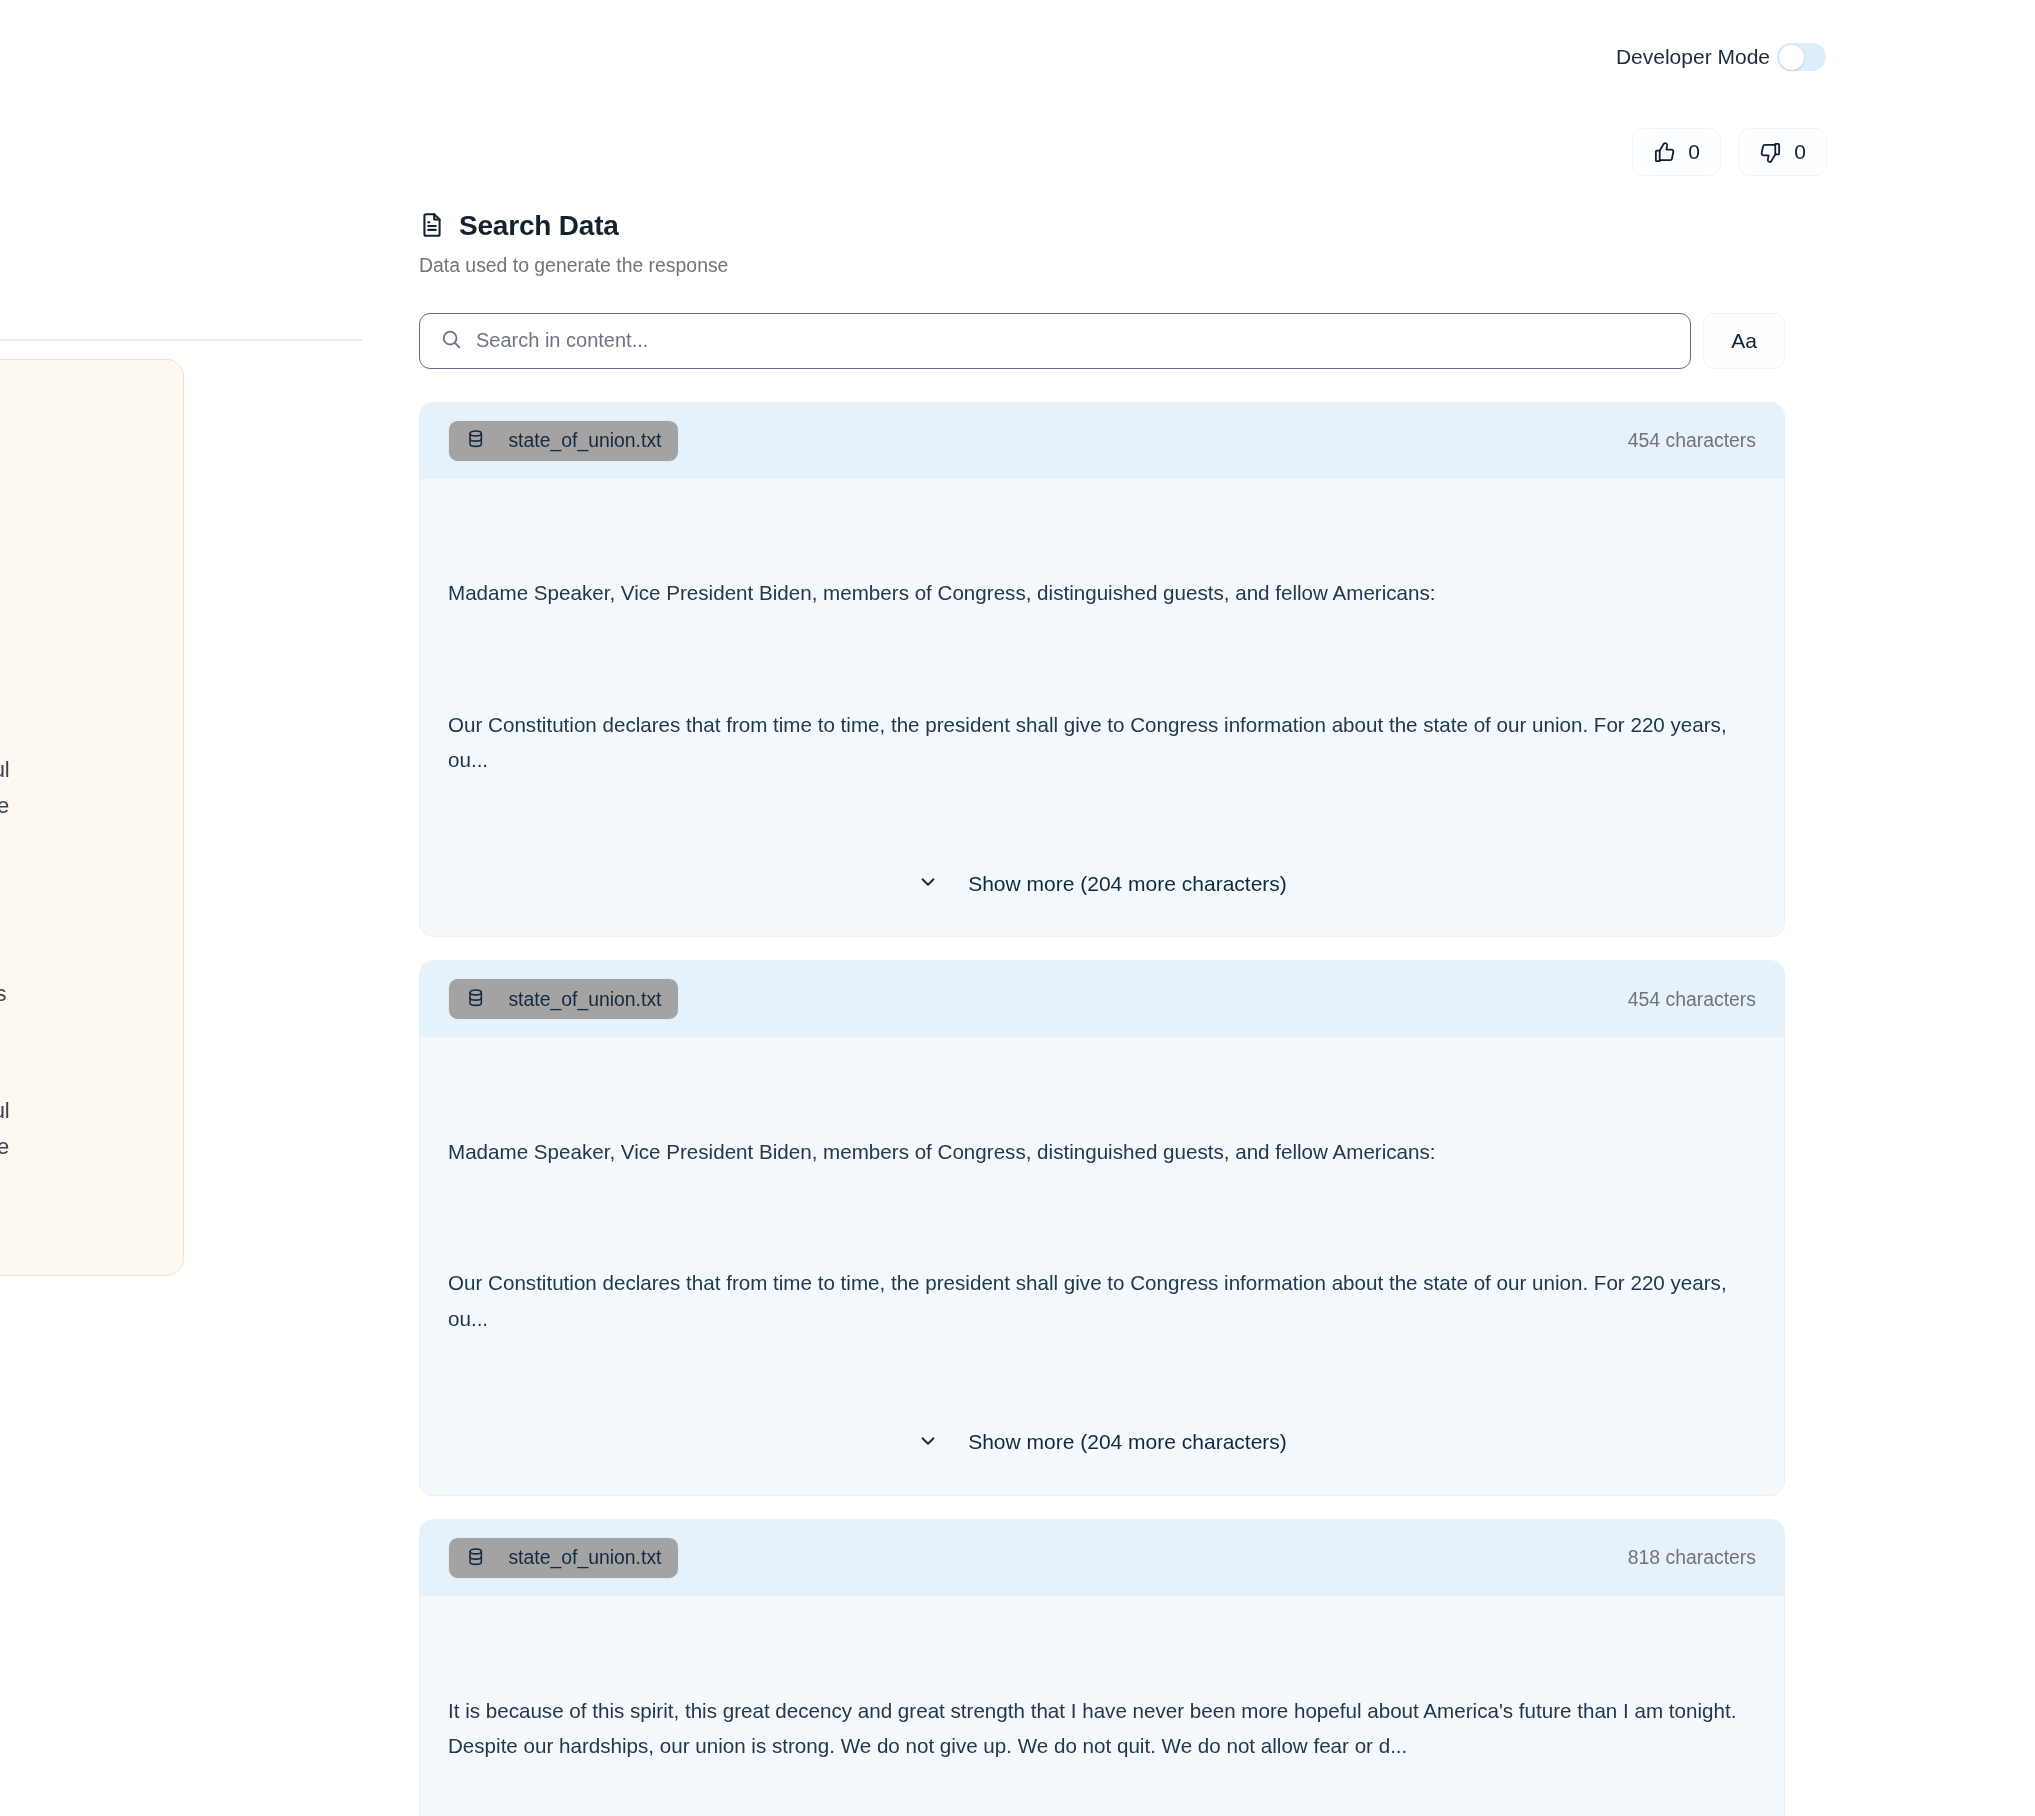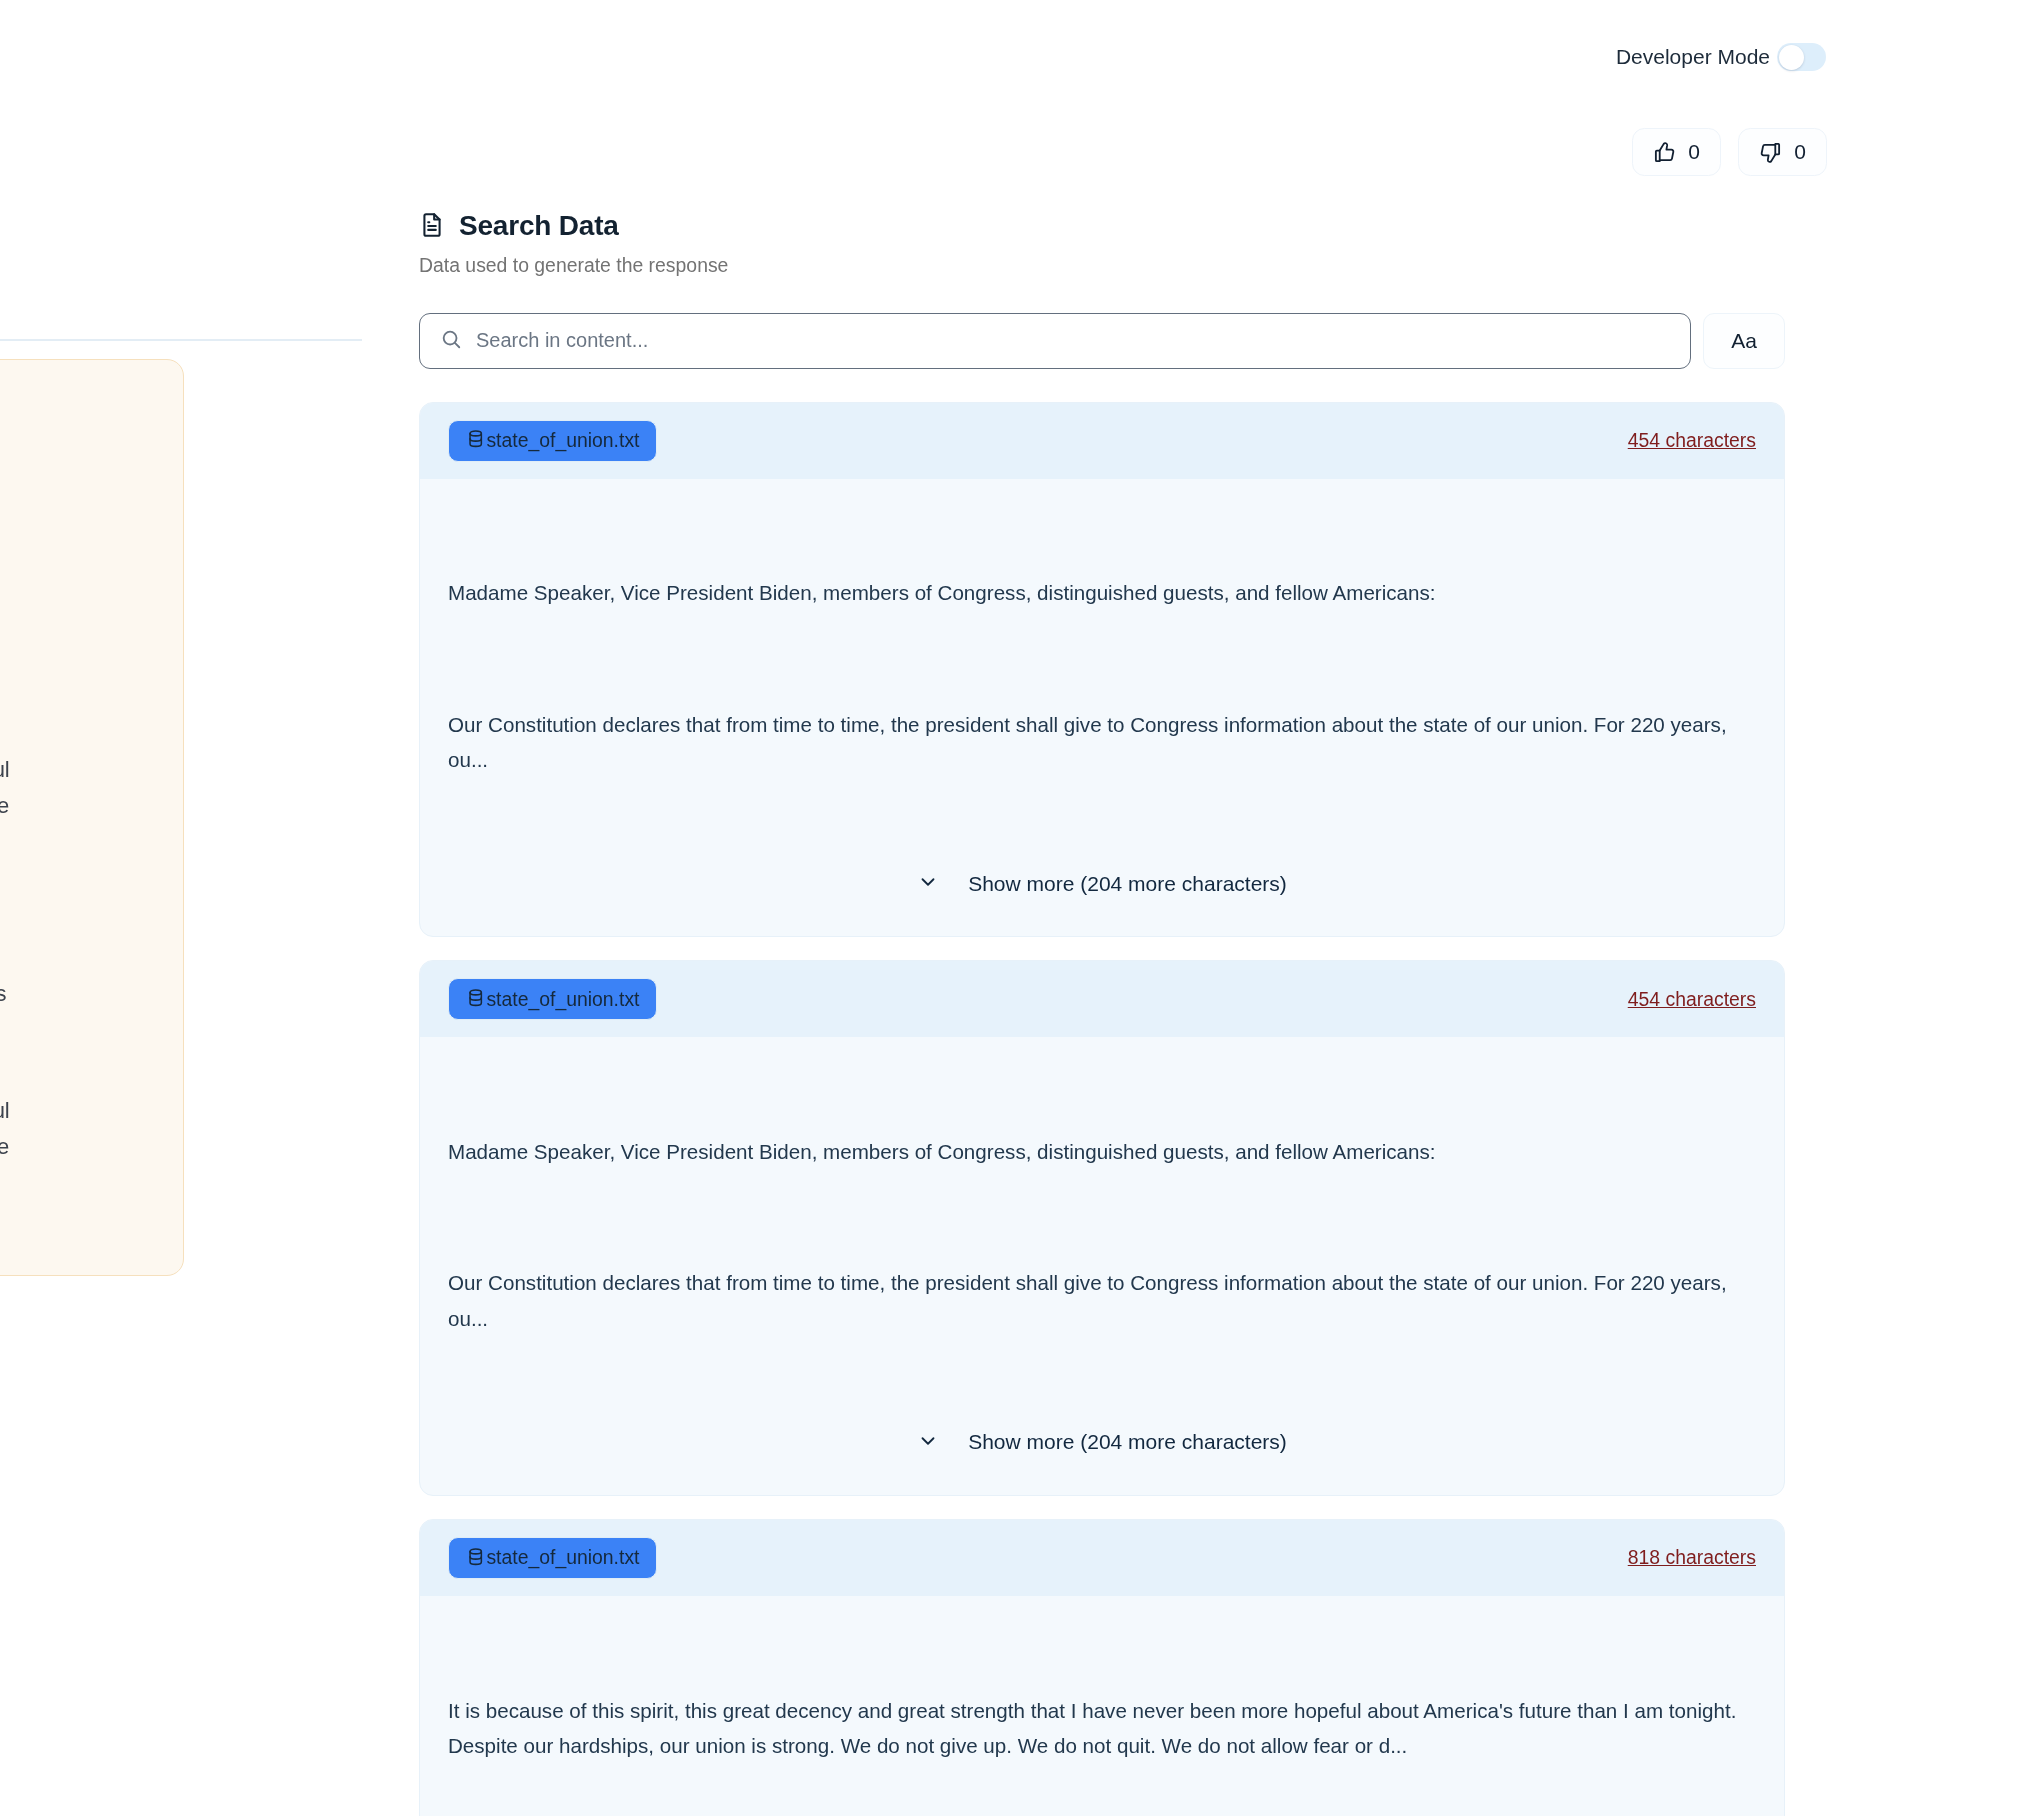--- a/index.html
+++ b/index.html
@@ -92,26 +92,26 @@
   .cards { margin-top: 33px; display: flex; flex-direction: column; gap: 23px; }
   .card {
     border-radius: 14px; overflow: hidden; background: #f4f9fd;
     border: 0.8px solid #e7f1f9;
   }
   .card-head {
     background: #e6f2fb; padding: 17px 28px;
     display: flex; align-items: center; justify-content: space-between;
   }
   .file-pill {
-    display: inline-flex; align-items: center; gap: 1px;
-    background: #3b82f6; border: 0.8px solid #e0edf7; border-radius: 10px;
+    display: inline-flex; align-items: center; gap: 23px;
+    background: #a3a3a3; border: 0.8px solid #e0edf7; border-radius: 10px;
     padding: 8.5px 17px;
   }
   .file-name { font-size: 19.4px; color: #15293c; }
-  .char-count { font-size: 19.4px; color: #7f1d1d; text-decoration: underline; }
+  .char-count { font-size: 19.4px; color: #737373; }
   .card-body { padding: 26px 28px 14px 28px; }
   .card-text {
     font-size: 20.6px; line-height: 1.72; color: #22384d; white-space: pre-wrap;
   }
   .card-text p + p { margin-top: 25px; }
   .showmore {
     display: flex; align-items: center; justify-content: center; gap: 29px;
     padding: 23px 0 26px 0; background: transparent;
   }
   .showmore .lbl { font-size: 21px; color: #12283f; }

